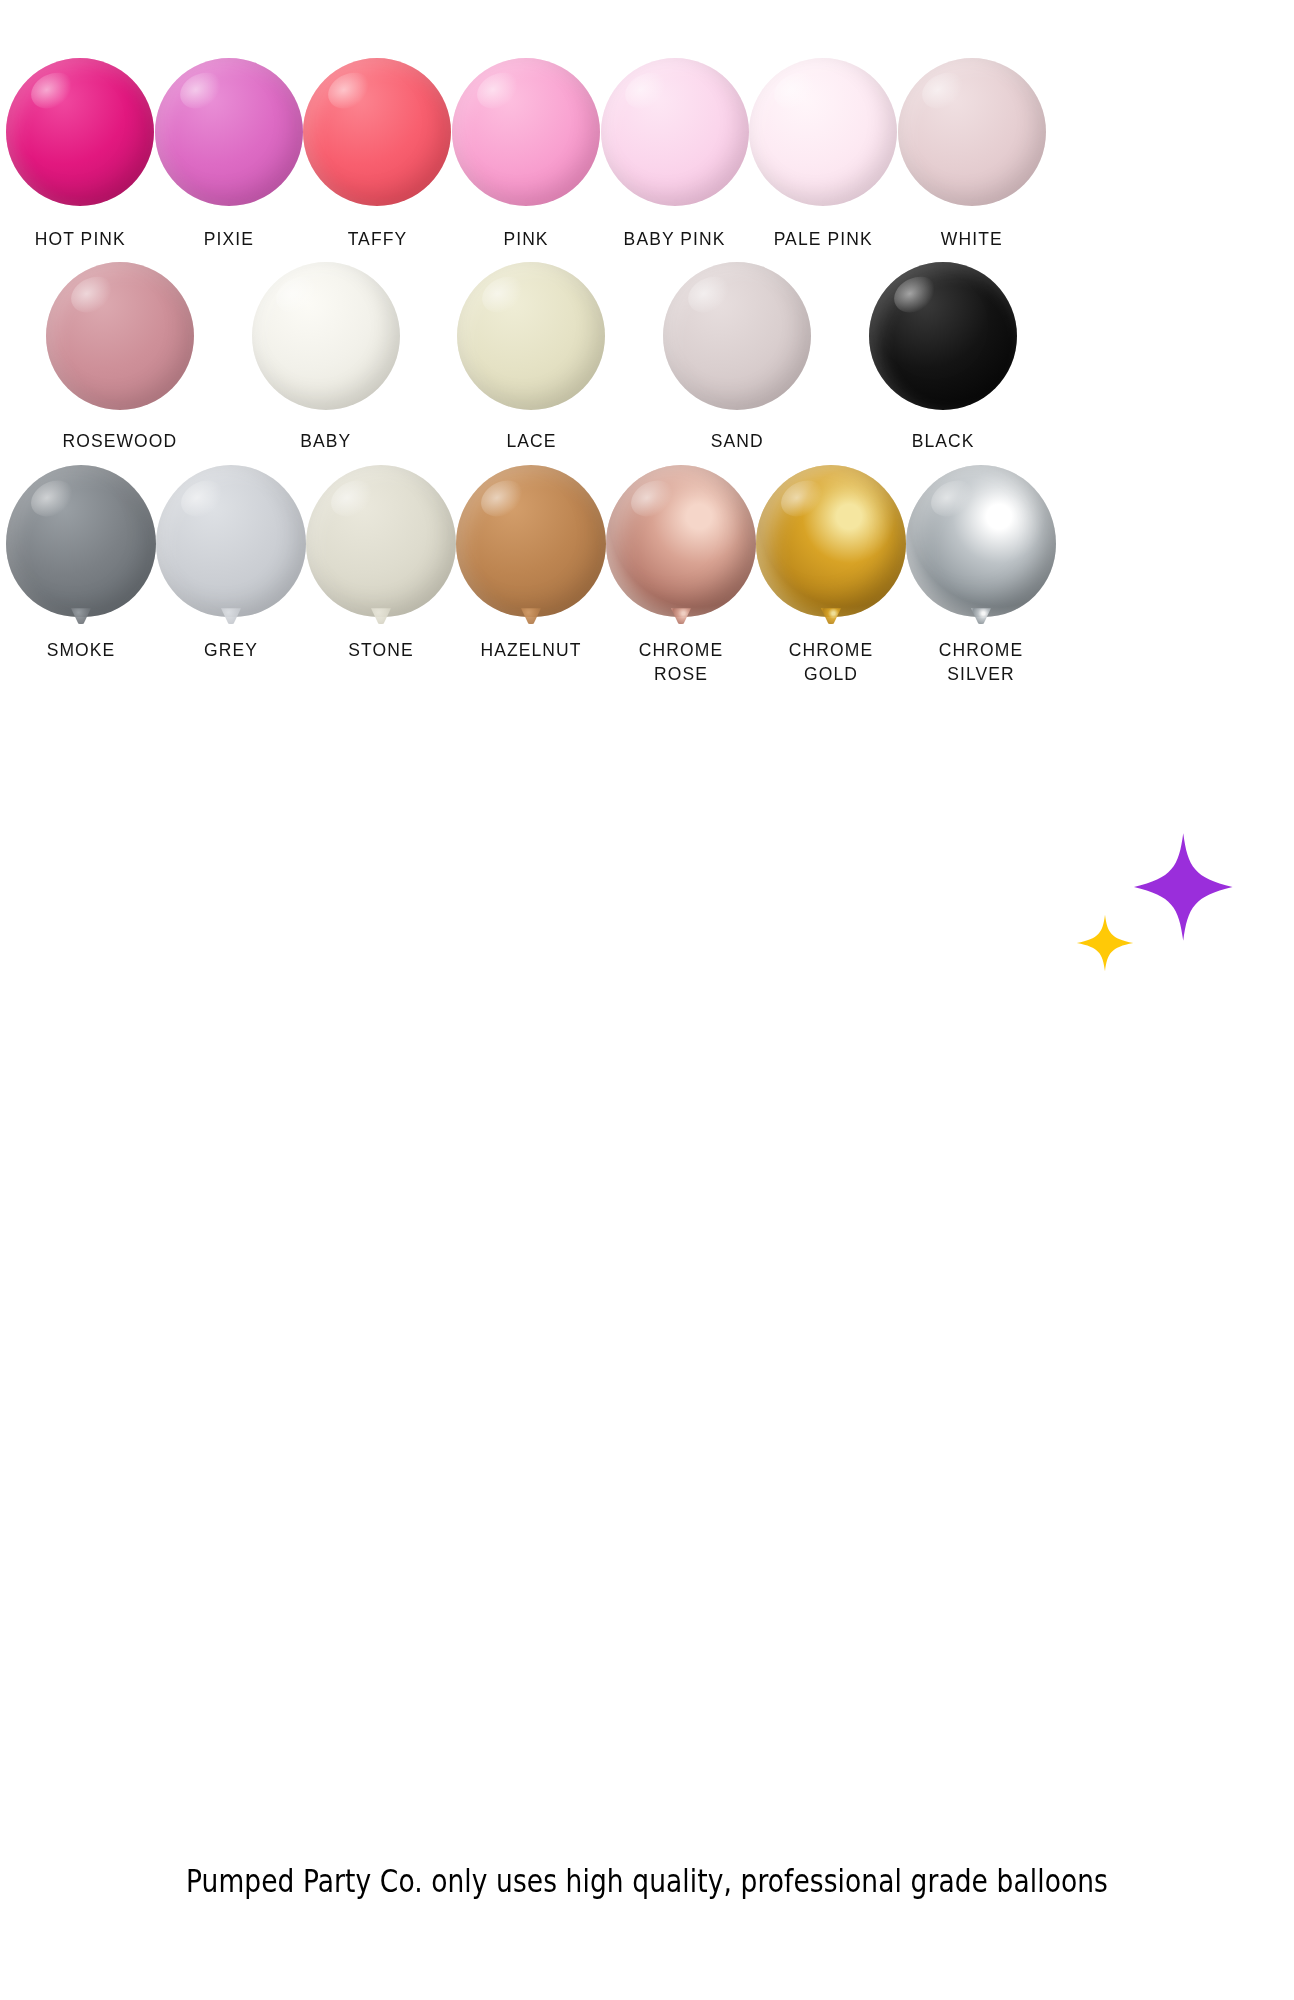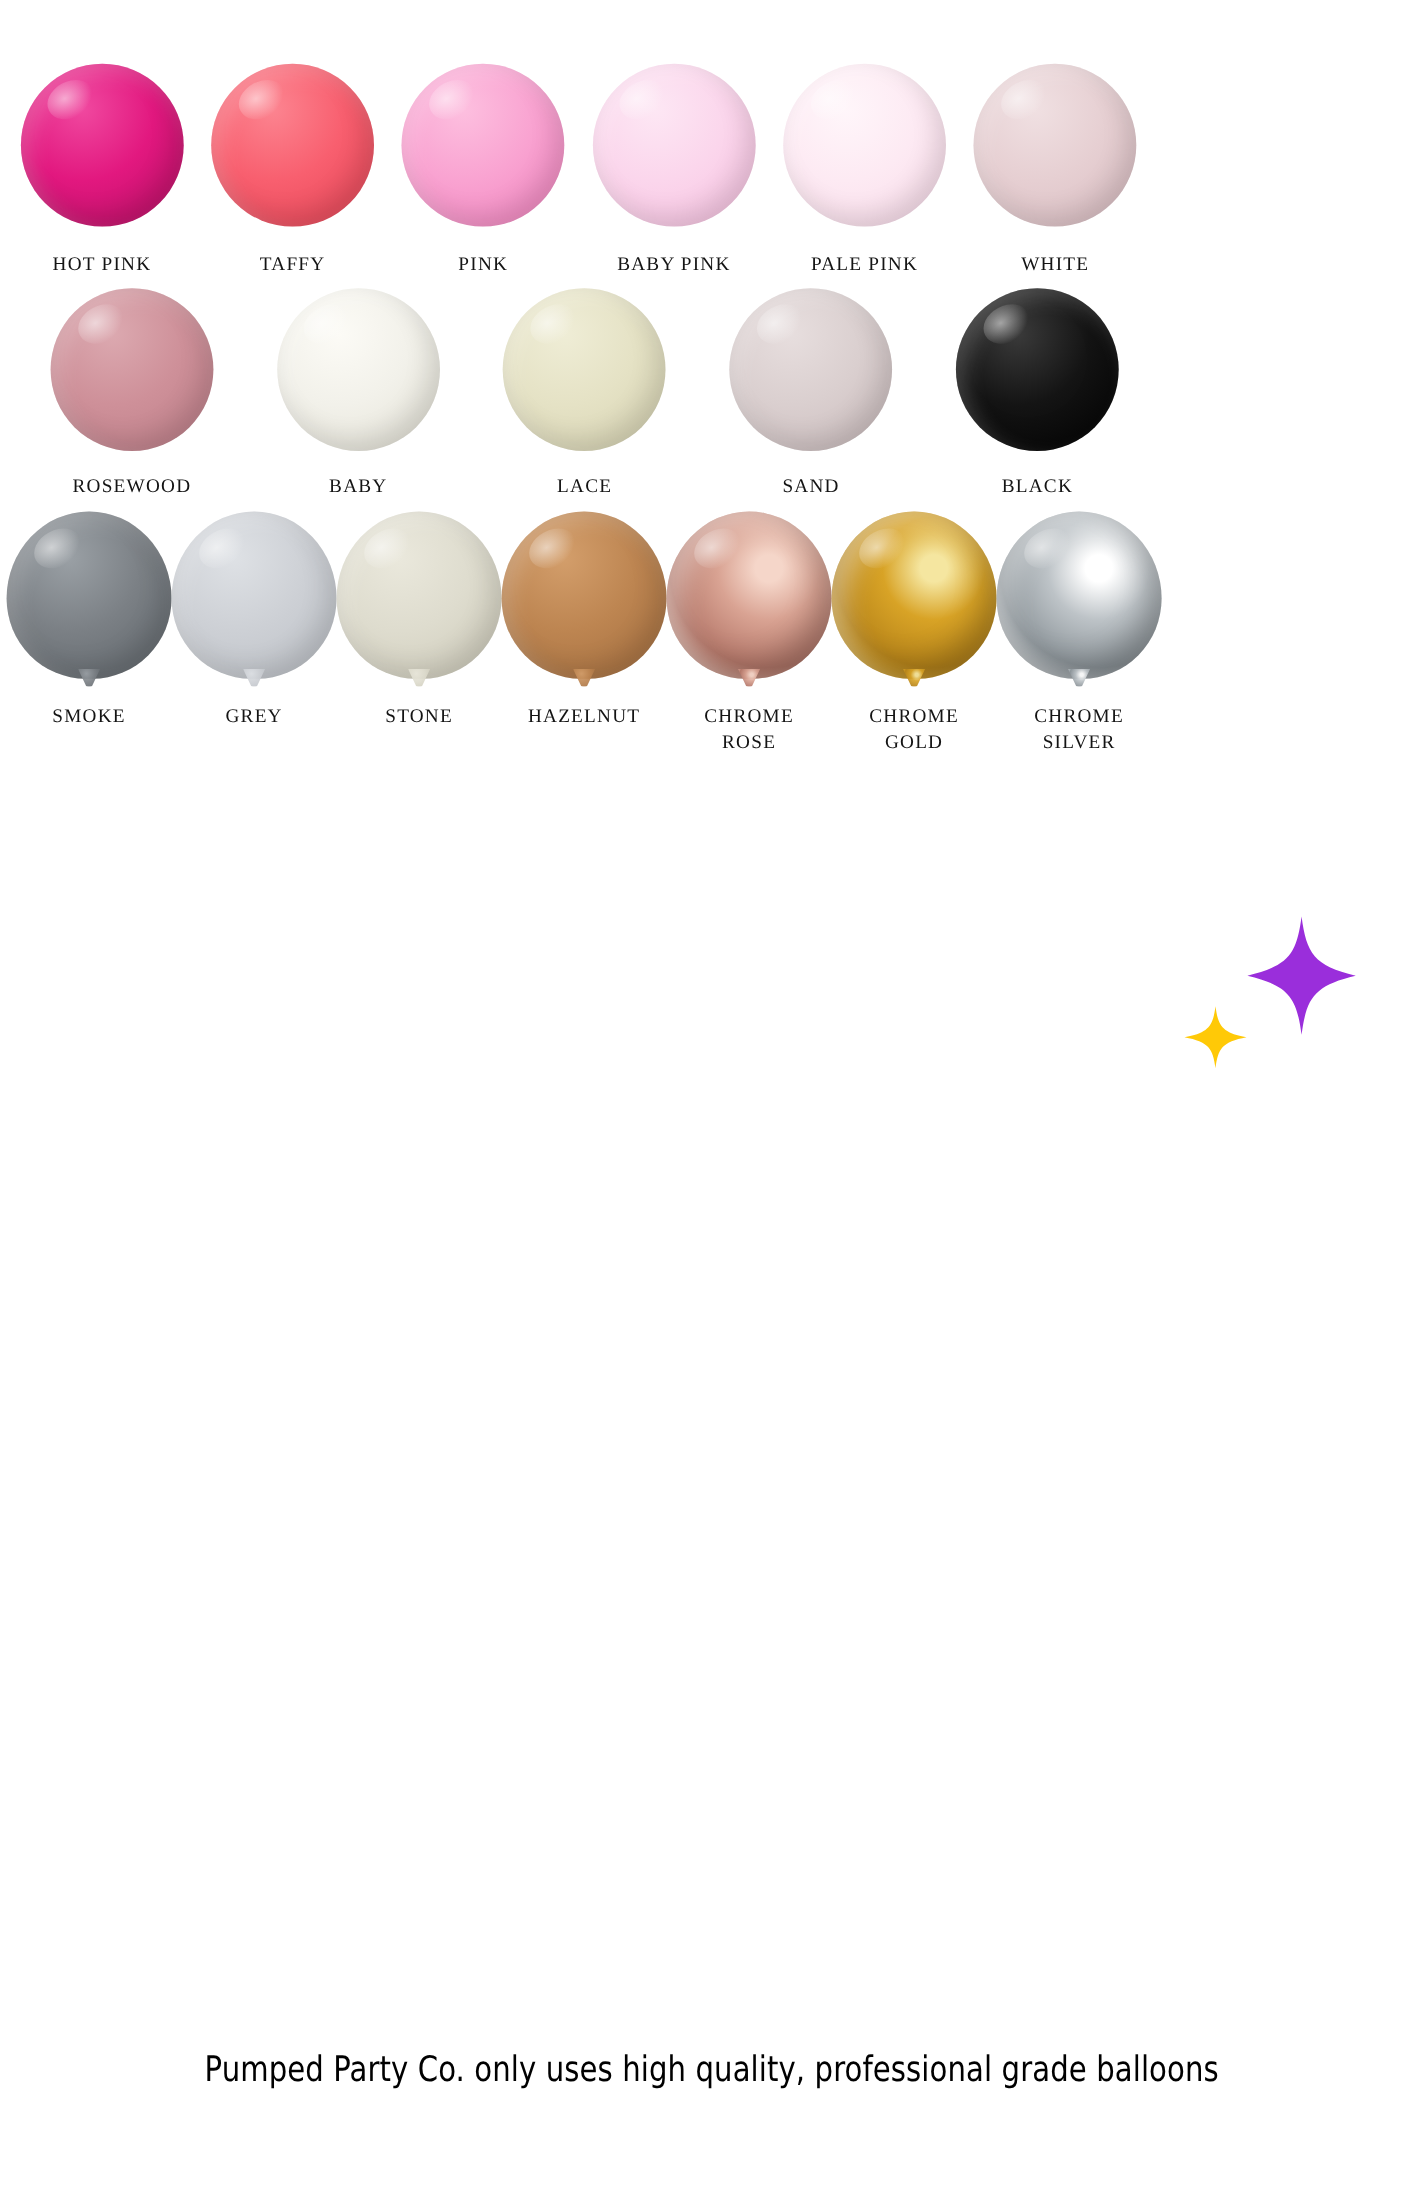--- a/index.html
+++ b/index.html
@@ -22,21 +22,20 @@
     top: 0;
     width: 1294px;
     padding-top: 58px;
     box-sizing: border-box;
   }
   .swatch-row {
     display: flex;
     width: 1052px;
     box-sizing: border-box;
     padding: 0 6px;
-    font-family: Liberation Serif, serif;
   }
   .swatch-row.row-1 { margin-bottom: 10px; }
   .swatch-row.row-2 { margin-bottom: 12px; padding-left: 17px; }
 
   .swatch {
     flex: 1 1 0;
     display: flex;
     flex-direction: column;
     align-items: center;
   }
@@ -137,20 +136,28 @@
       <div class="swatch">
         <div class="balloon-wrap">
           <div class="balloon" style="background: radial-gradient(circle at 38% 28%, rgb(240, 72, 159) 0%, rgb(226, 24, 127) 46%, rgb(181, 15, 99) 100%); box-shadow: rgba(0, 0, 0, 0.13) -8px -10px 22px inset, rgba(255, 255, 255, 0.22) 8px 8px 18px inset;">
             <span class="shine"></span>
           </div>
         </div>
         <div class="label">HOT PINK</div>
       </div>
       <div class="swatch">
         <div class="balloon-wrap">
+          <div class="balloon" style="background: radial-gradient(circle at 38% 28%, rgb(233, 143, 214) 0%, rgb(221, 107, 196) 46%, rgb(201, 83, 174) 100%); box-shadow: rgba(0, 0, 0, 0.13) -8px -10px 22px inset, rgba(255, 255, 255, 0.22) 8px 8px 18px inset;">
+            <span class="shine"></span>
+          </div>
+        </div>
+        <div class="label">PIXIE</div>
+      </div>
+      <div class="swatch">
+        <div class="balloon-wrap">
           <div class="balloon" style="background: radial-gradient(circle at 38% 28%, rgb(252, 132, 144) 0%, rgb(248, 95, 111) 46%, rgb(227, 67, 84) 100%); box-shadow: rgba(0, 0, 0, 0.13) -8px -10px 22px inset, rgba(255, 255, 255, 0.22) 8px 8px 18px inset;">
             <span class="shine"></span>
           </div>
         </div>
         <div class="label">TAFFY</div>
       </div>
       <div class="swatch">
         <div class="balloon-wrap">
           <div class="balloon" style="background: radial-gradient(circle at 38% 28%, rgb(253, 191, 223) 0%, rgb(249, 163, 209) 46%, rgb(240, 129, 189) 100%); box-shadow: rgba(0, 0, 0, 0.13) -8px -10px 22px inset, rgba(255, 255, 255, 0.22) 8px 8px 18px inset;">
             <span class="shine"></span>

